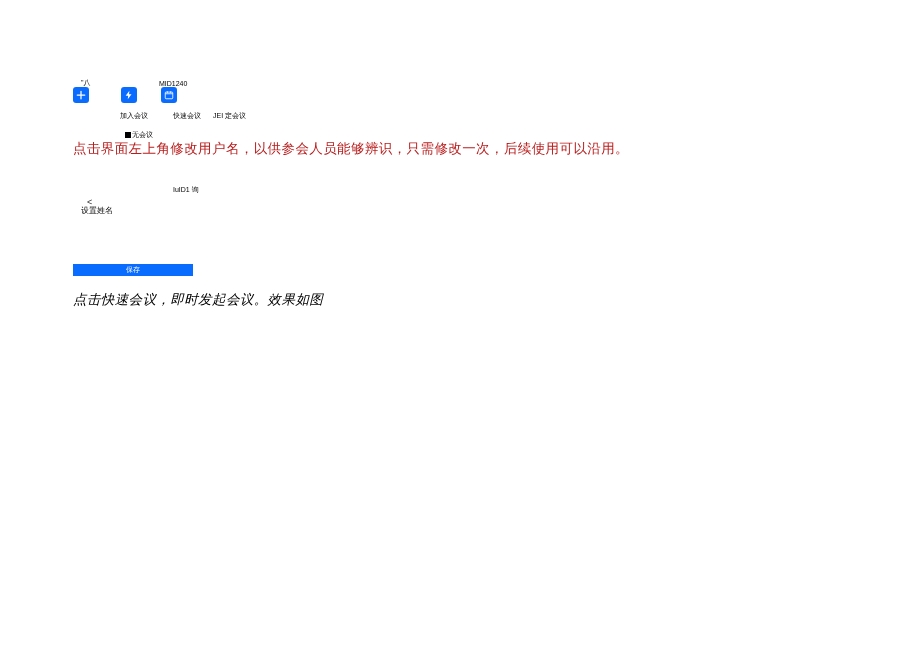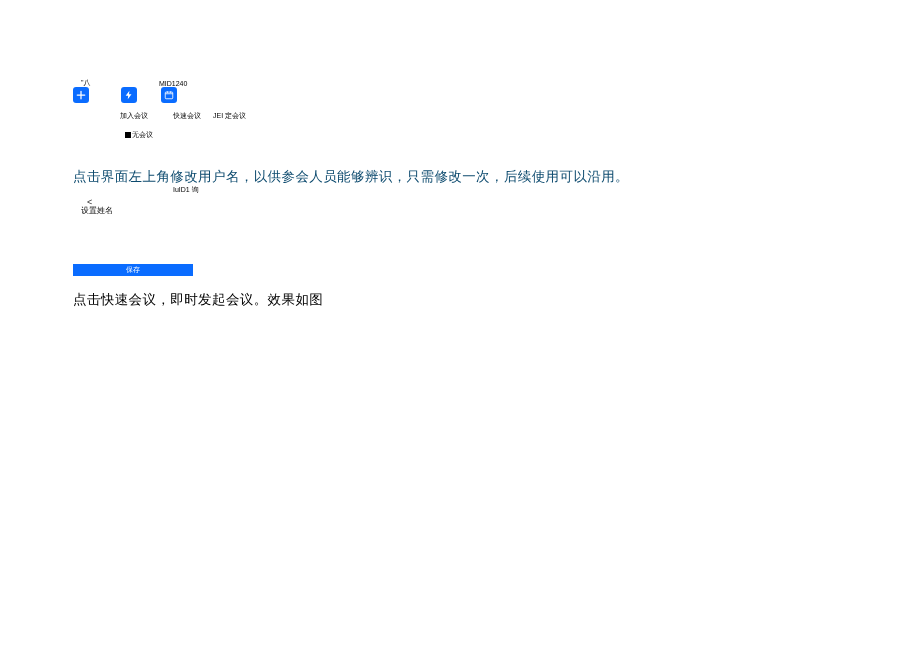--- a/index.html
+++ b/index.html
@@ -28,38 +28,38 @@
     .tile-blue svg { width: 10px; height: 10px; }
     .tile1 { left: 0; }
     .tile2 { left: 48px; background: #0a6cff; }
     .tile3 { left: 88px; }
     .tile-label { position: absolute; top: 33px; font-size: 7px; color: #000; }
     .lbl2 { left: 47px; }
     .lbl3 { left: 100px; }
     .lbl4 { left: 140px; }
     .no-meeting { position: absolute; top: 52px; left: 52px; font-size: 7px; color: #000; }
     .no-meeting .sq { display: inline-block; width: 6px; height: 6px; background: #000; vertical-align: middle; margin-right: 1px; }
-    .para1 { position: absolute; top: 90px; left: 0; font-size: 13.5px; color: #0c4a6e; letter-spacing: 0.4px; }
+    .para1 { position: absolute; top: 62px; left: 0; font-size: 13.5px; color: #b91c1c; letter-spacing: 0.4px; }
     .subsmall { position: absolute; top: 107px; left: 100px; font-size: 7px; color: #000; }
     .back { position: absolute; top: 119px; left: 14px; font-size: 9px; color: #333; }
     .setname { position: absolute; top: 127px; left: 8px; font-size: 8px; color: #000; }
     .savebar {
       position: absolute;
       top: 186px;
       left: 0;
       width: 120px;
       height: 12px;
       background: #0a6cff;
       display: flex;
       align-items: center;
       justify-content: center;
       color: #fff;
       font-size: 7px;
     }
-    .para2 { position: absolute; top: 213px; left: 0; font-size: 13.5px; color: #000; letter-spacing: 0.4px; }
+    .para2 { position: absolute; top: 213px; left: 0; font-size: 13.5px; color: #000; letter-spacing: 0.4px; font-style: italic; }
   </style>
 </head>
 <body>
 
 <div class="content">
 
   <span class="smalltxt top-label">"八</span>
   <span class="smalltxt mid-label">MID1240</span>
 
   <div class="tile tile-blue tile1">

